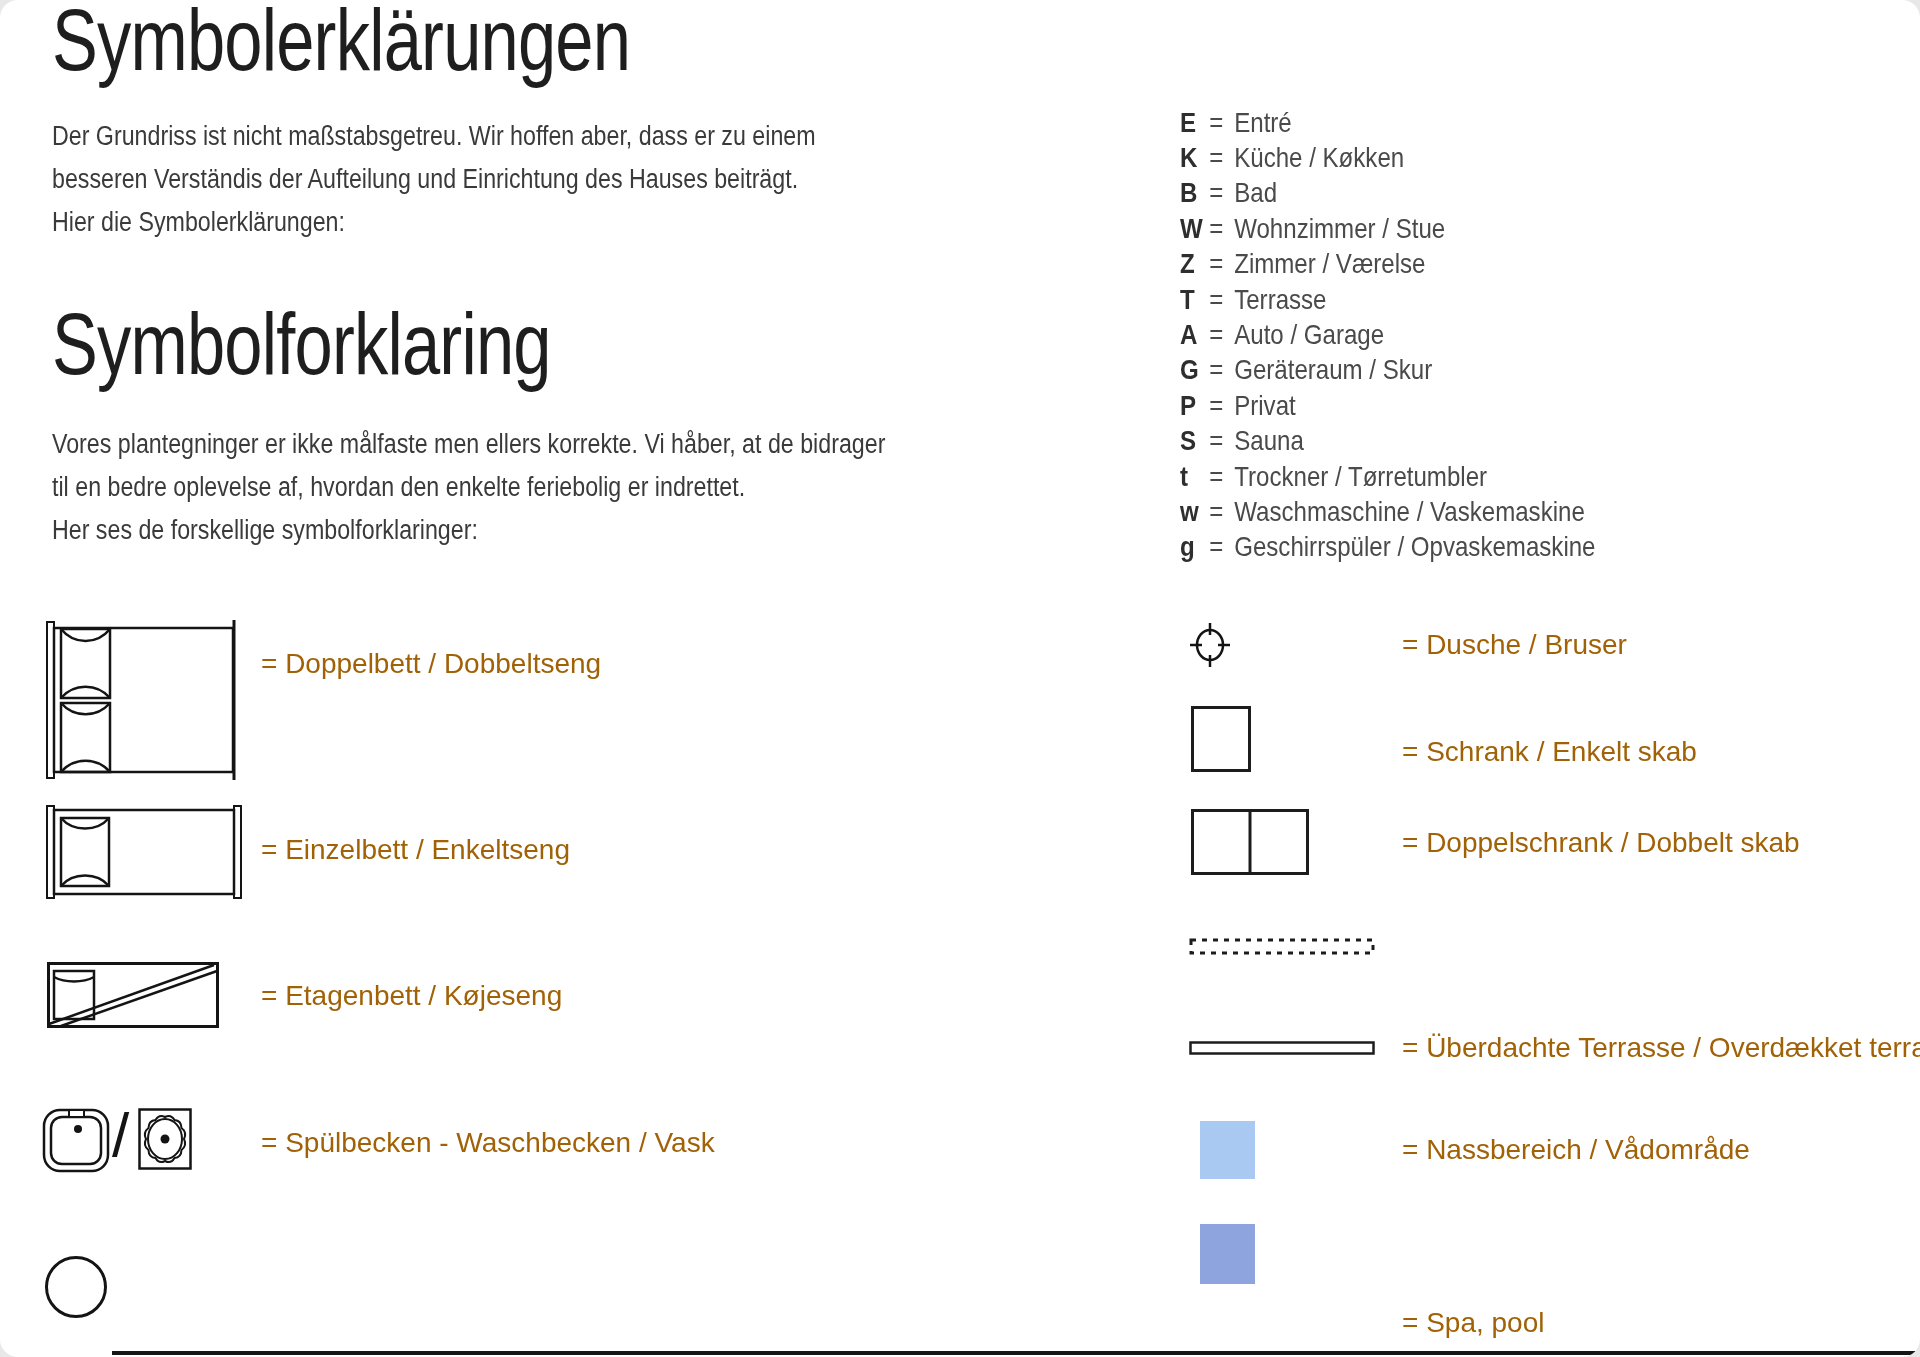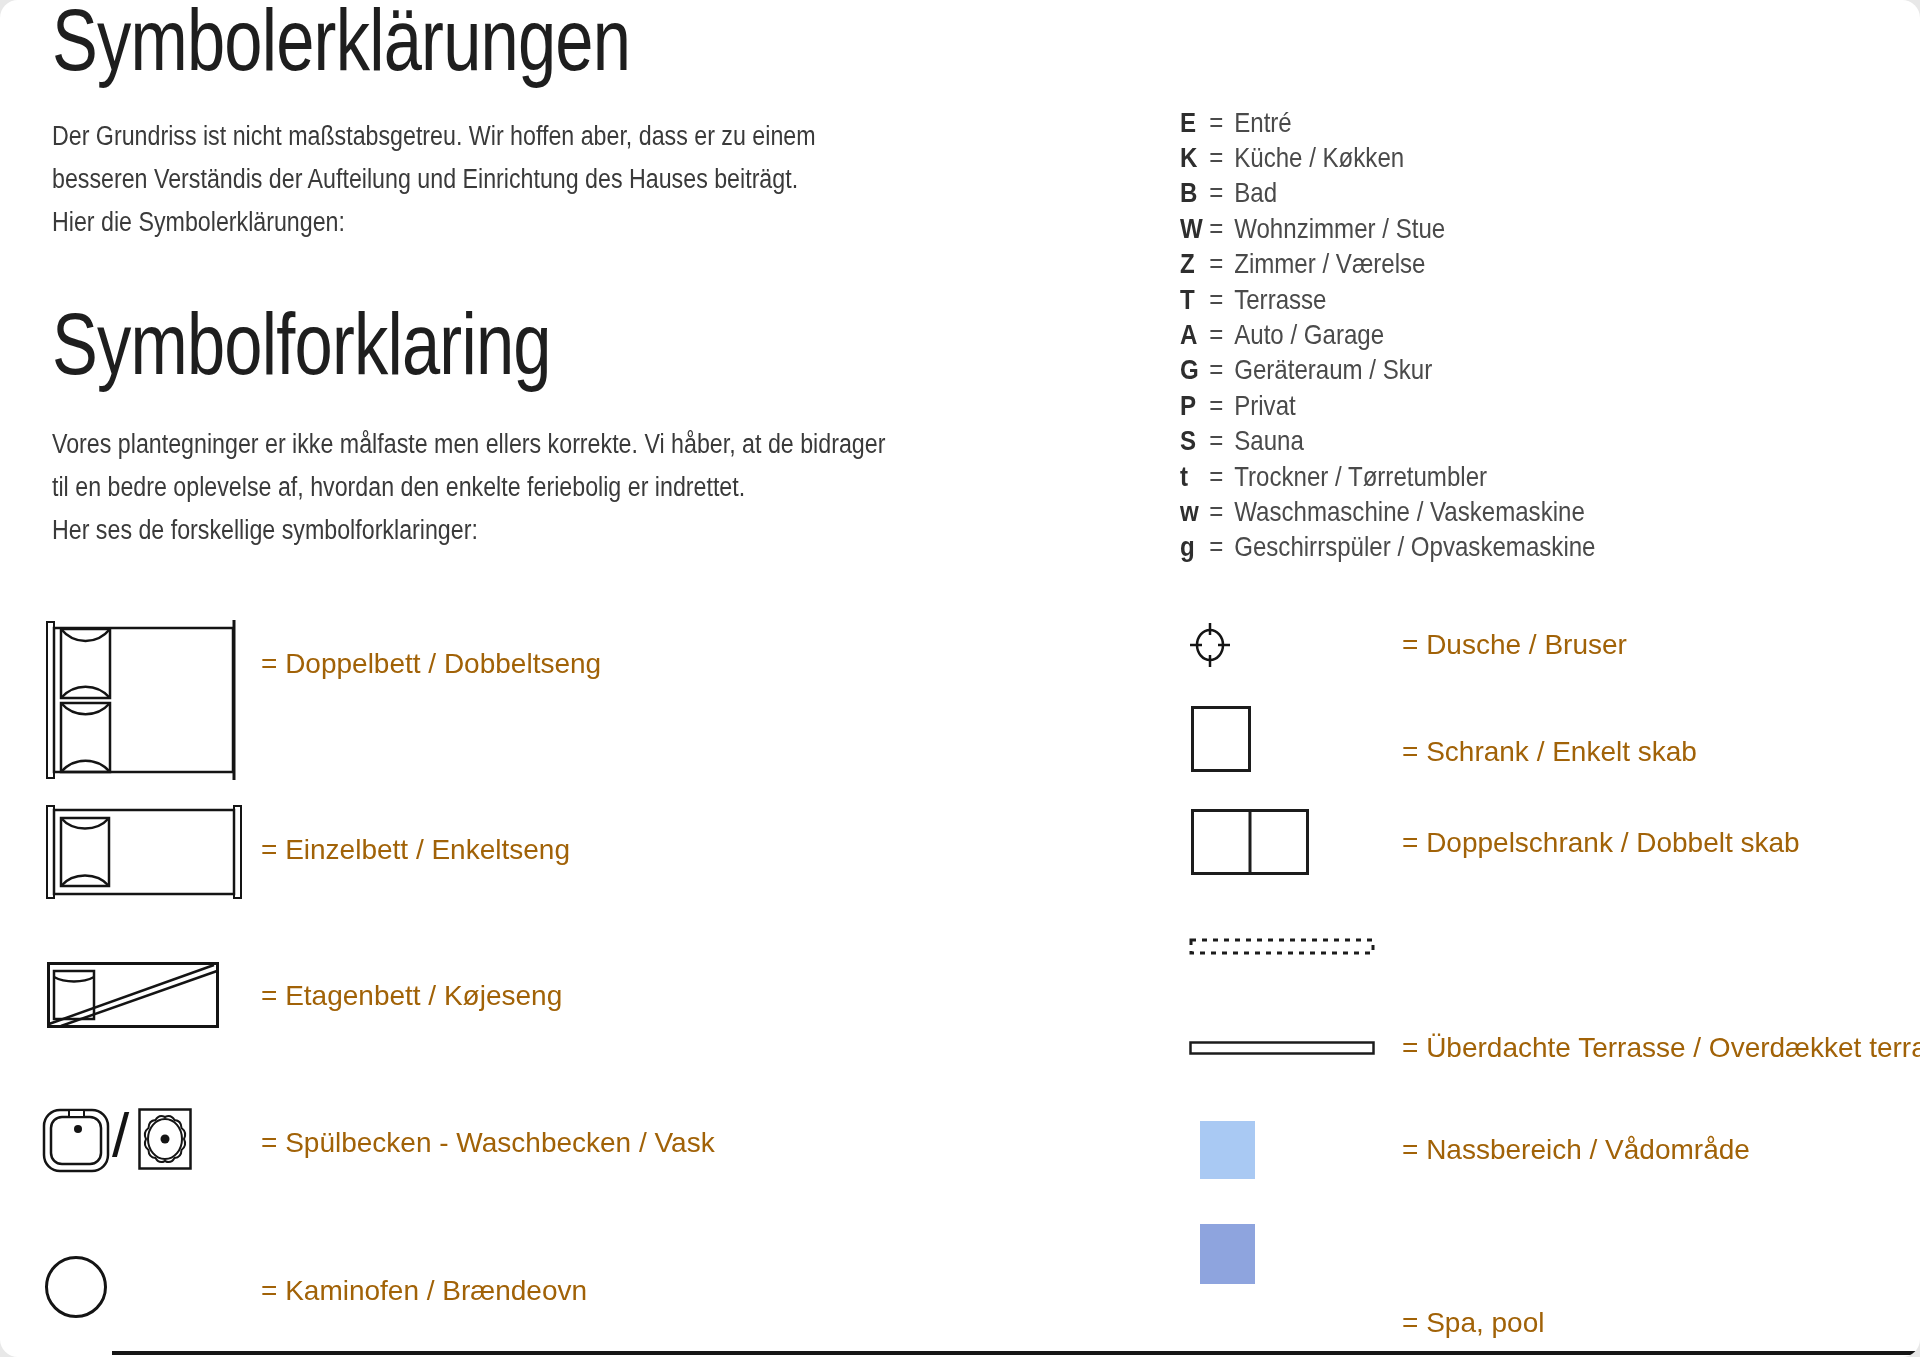--- a/index.html
+++ b/index.html
@@ -167,21 +167,20 @@
     <svg width="54" height="62" viewBox="0 0 54 62">
       <rect x="1.5" y="1.5" width="51" height="59" fill="none" stroke="#141414" stroke-width="2.5"></rect>
       <path d="M46,31 Q49.2,24.3 43.5,20 Q43.3,12.6 36.5,12 Q33,5.9 27,9 Q21,5.9 17.5,12 Q10.7,12.6 10.5,20 Q4.8,24.3 8,31 Q4.8,37.7 10.5,42 Q10.7,49.4 17.5,50 Q21,56.1 27,53 Q33,56.1 36.5,50 Q43.3,49.4 43.5,42 Q49.2,37.7 46,31 Z" fill="none" stroke="#141414" stroke-width="2"></path>
       <ellipse cx="27" cy="31" rx="17" ry="20" fill="none" stroke="#141414" stroke-width="2"></ellipse>
       <circle cx="27" cy="31" r="4.5" fill="#141414"></circle>
     </svg>
   </div>
   <div class="sym-label" style="left:261px; top:1127px;">= Spülbecken - Waschbecken / Vask</div>
 
   <div class="stove-circle" style="left:45px; top:1256px;"></div>
-  <div class="sym-label" style="left:261px; top:1275px;">= Kaminofen / Brændeovn</div>
 
   <div class="sym" style="left:1182px; top:617px;">
     <svg width="56" height="56" viewBox="0 0 56 56">
       <ellipse cx="28" cy="28" rx="13" ry="15" fill="none" stroke="#141414" stroke-width="2.5"></ellipse>
       <line x1="28" y1="6" x2="28" y2="18" stroke="#141414" stroke-width="2.5"></line>
       <line x1="28" y1="38" x2="28" y2="50" stroke="#141414" stroke-width="2.5"></line>
       <line x1="8" y1="28" x2="20" y2="28" stroke="#141414" stroke-width="2.5"></line>
       <line x1="36" y1="28" x2="48" y2="28" stroke="#141414" stroke-width="2.5"></line>
     </svg>
   </div>

